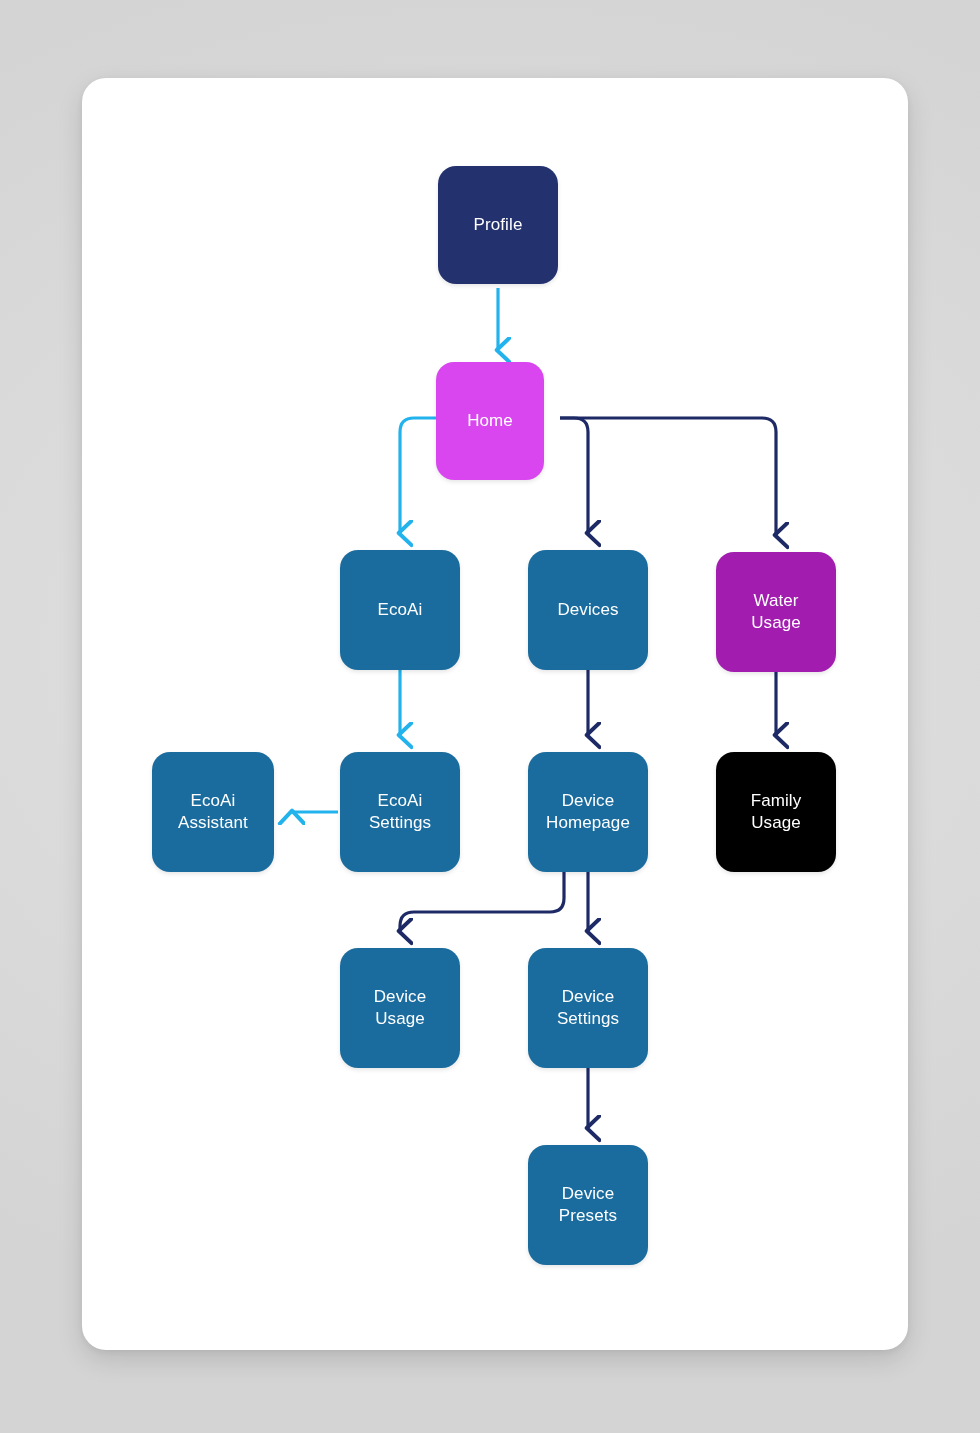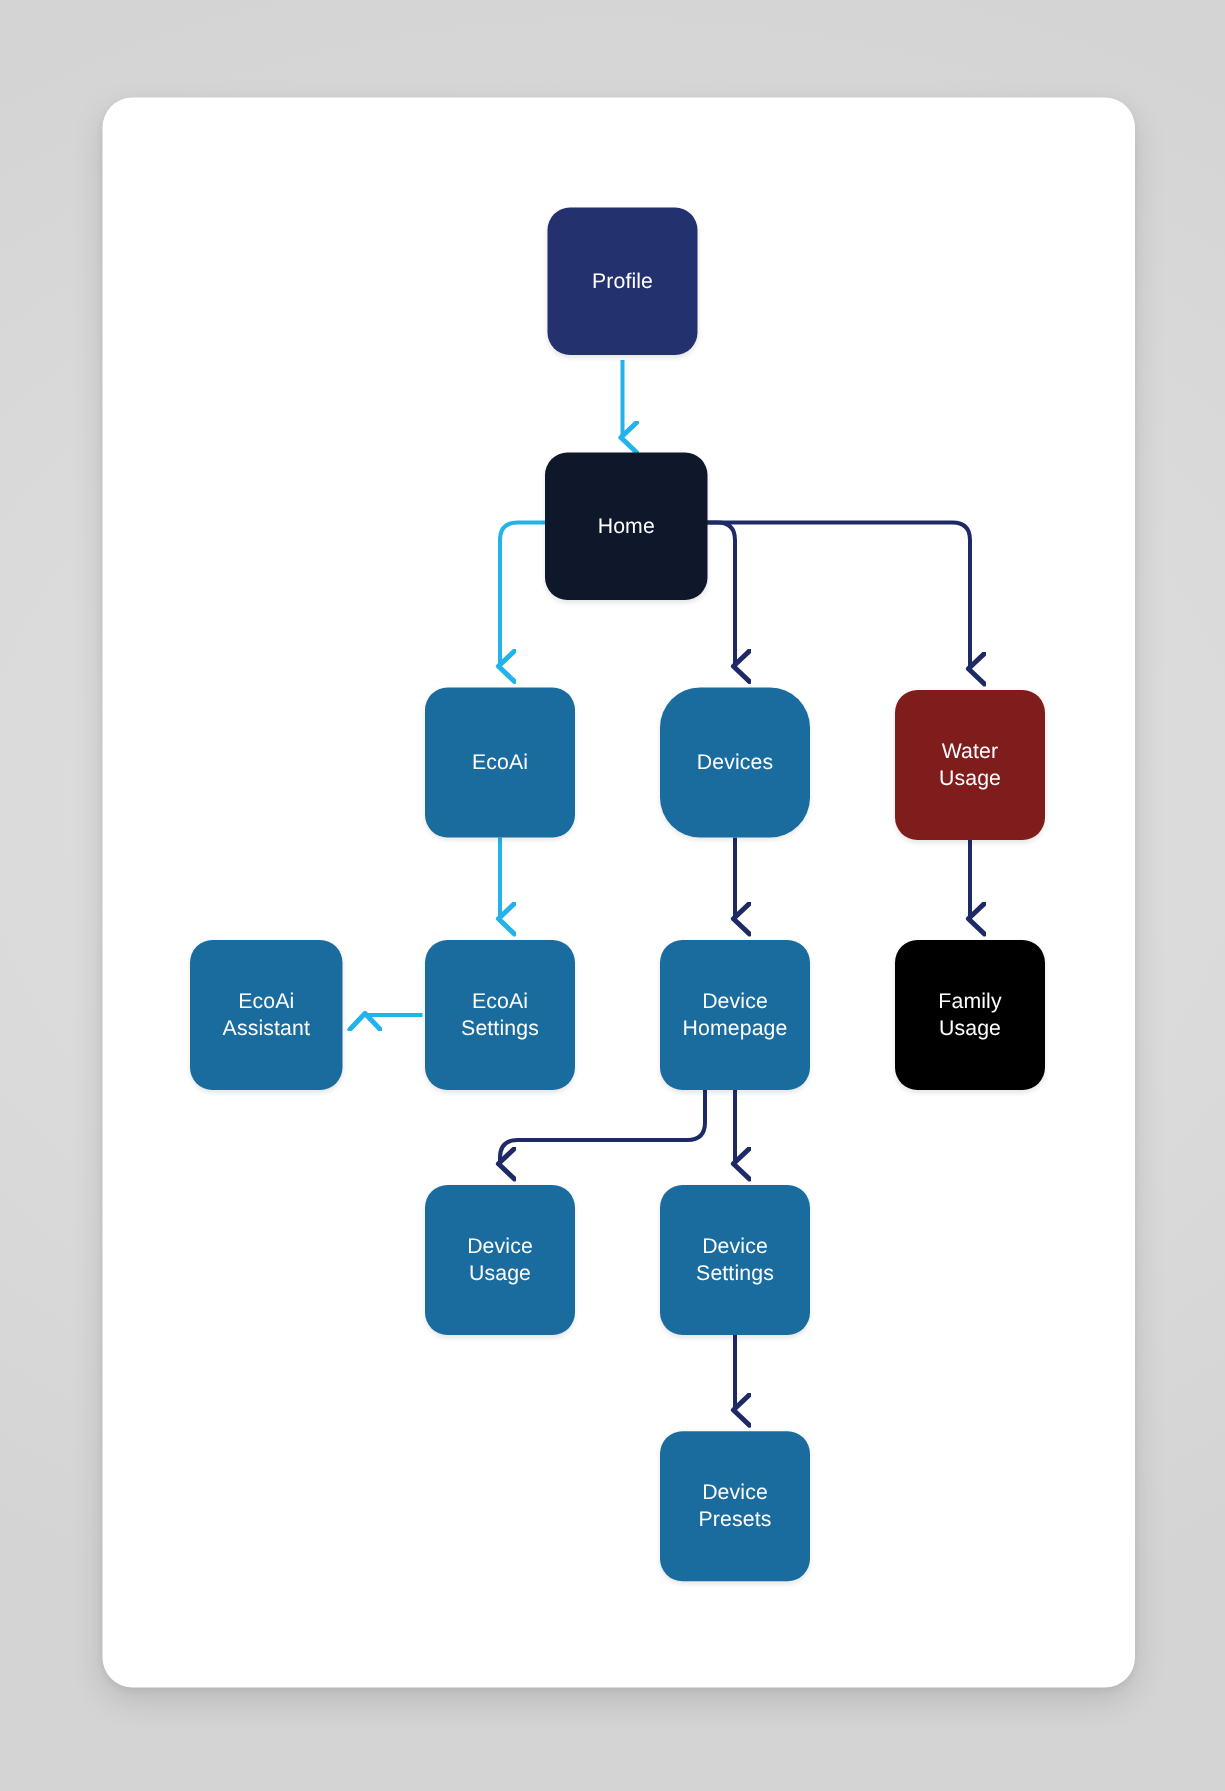--- a/index.html
+++ b/index.html
@@ -101,30 +101,30 @@
         <path d="M 338 812 L 292 812" class="edge-path" stroke="#22b2ec" marker-end="url(#arrow-cyan)"></path>
         <path d="M 564 872 L 564 898 Q 564 912 550 912 L 414 912 Q 400 912 400 926 L 400 931" class="edge-path" stroke="#1e2a66" marker-end="url(#arrow-navy)"></path>
         <path d="M 588 872 L 588 931" class="edge-path" stroke="#1e2a66" marker-end="url(#arrow-navy)"></path>
         <path d="M 588 1068 L 588 1128" class="edge-path" stroke="#1e2a66" marker-end="url(#arrow-navy)"></path>
       </g>
   </svg>
   <div id="node-layer">
       <div class="node" style="left: 438px; top: 166px; width: 120px; height: 118px; background: rgb(35, 49, 110); border-radius: 18px;">
         <span class="node-label">Profile</span>
       </div>
-      <div class="node" style="left: 436px; top: 362px; width: 130px; height: 118px; background: #0f172a; border-radius: 18px;">
+      <div class="node" style="left: 436px; top: 362px; width: 108px; height: 118px; background: #d946ef; border-radius: 18px;">
         <span class="node-label">Home</span>
       </div>
       <div class="node" style="left: 340px; top: 550px; width: 120px; height: 120px; background: rgb(26, 108, 158); border-radius: 18px;">
         <span class="node-label">EcoAi</span>
       </div>
-      <div class="node" style="left: 528px; top: 550px; width: 120px; height: 120px; background: rgb(26, 108, 158); border-radius: 32px;">
+      <div class="node" style="left: 528px; top: 550px; width: 120px; height: 120px; background: rgb(26, 108, 158); border-radius: 18px;">
         <span class="node-label">Devices</span>
       </div>
-      <div class="node" style="left: 716px; top: 552px; width: 120px; height: 120px; background: #7f1d1d; border-radius: 18px;">
+      <div class="node" style="left: 716px; top: 552px; width: 120px; height: 120px; background: #a21caf; border-radius: 18px;">
         <span class="node-label">Water
 Usage</span>
       </div>
       <div class="node" style="left: 152px; top: 752px; width: 122px; height: 120px; background: rgb(26, 108, 158); border-radius: 18px;">
         <span class="node-label">EcoAi
 Assistant</span>
       </div>
       <div class="node" style="left: 340px; top: 752px; width: 120px; height: 120px; background: rgb(26, 108, 158); border-radius: 18px;">
         <span class="node-label">EcoAi
 Settings</span>

